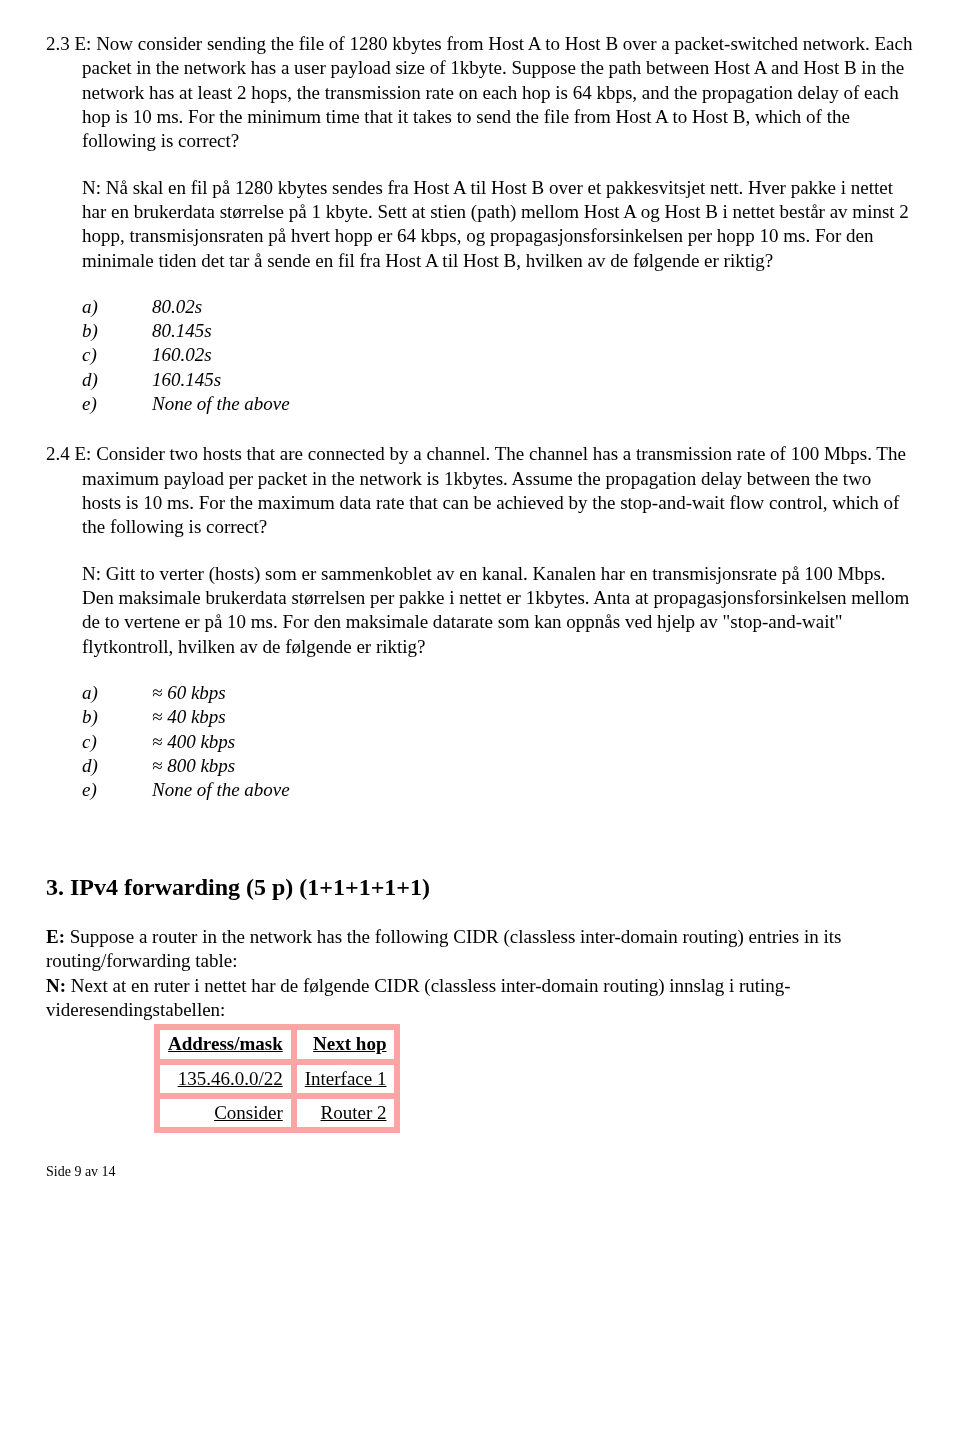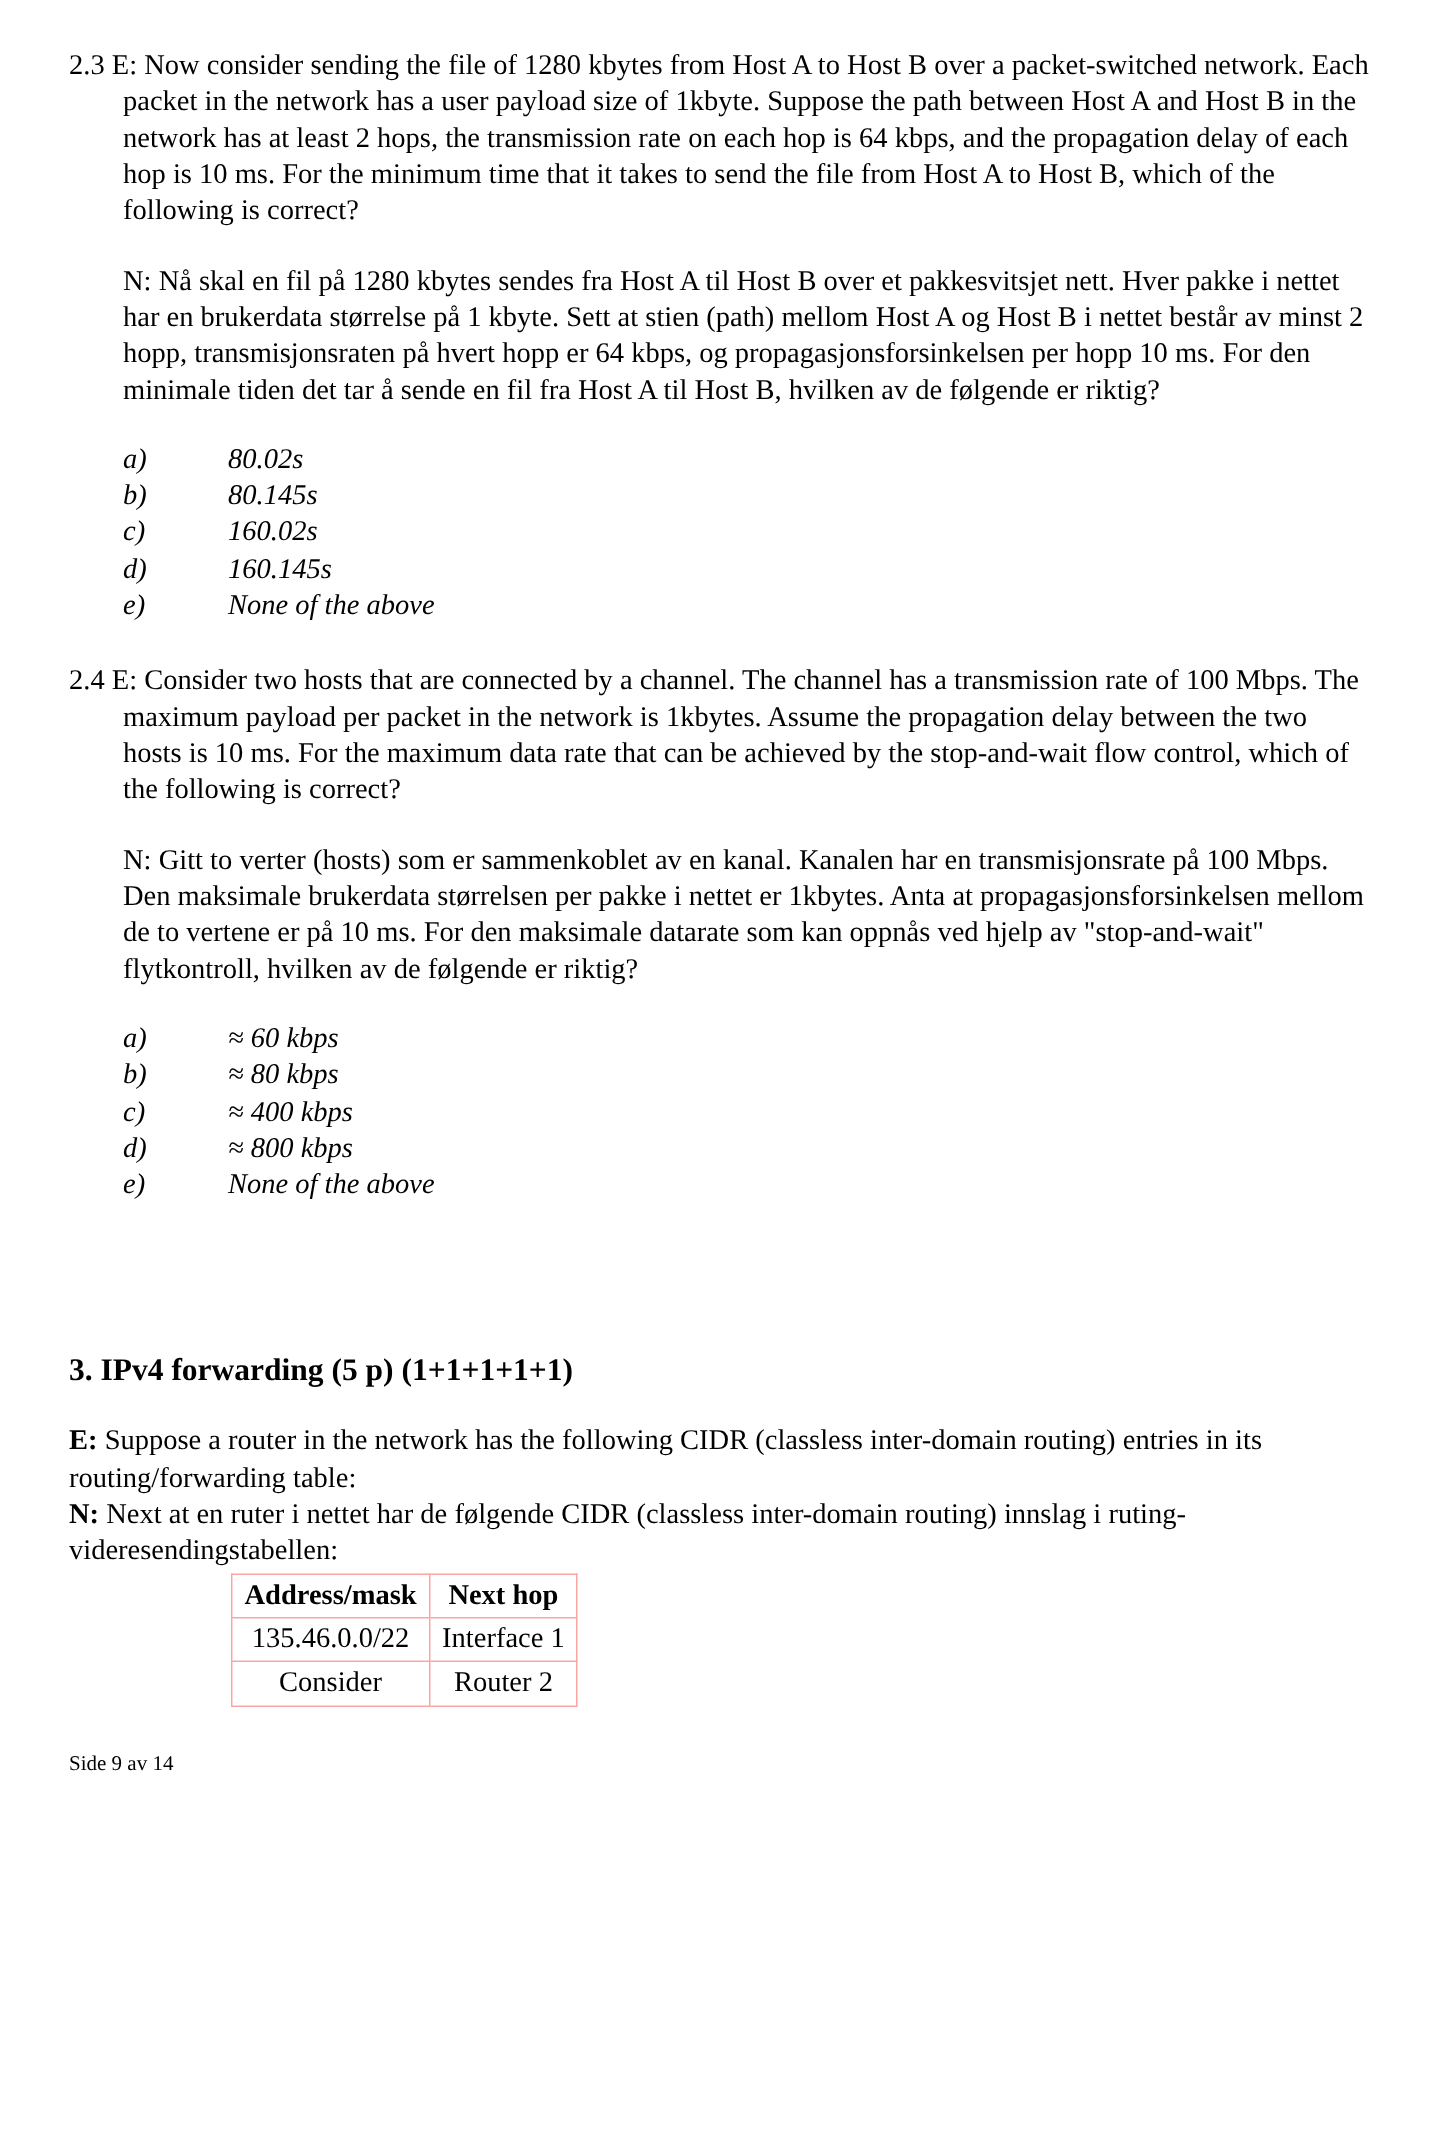--- a/index.html
+++ b/index.html
@@ -31,34 +31,35 @@
     }
     .options .row {
       display: flex;
       font-style: italic;
     }
     .options .lab {
       width: 70px;
     }
     .h3 {
       font-weight: bold;
-      font-size: 21px;
-      margin: 98px 0 22px 0;
+      font-size: 24px;
+      margin: 70px 0 22px 0;
     }
     table.rt {
       border-collapse: collapse;
       margin-left: 108px;
       margin-top: 2px;
     }
     table.rt th, table.rt td {
-      border: 1px solid #fca5a5;
+      border: 6px solid #fca5a5;
       padding: 2px 8px;
-      text-align: center;
+      text-align: right;
       font-weight: normal;
       font-size: 19px;
+      text-decoration: underline;
     }
     table.rt th {
       font-weight: bold;
     }
     .footer {
       font-size: 14px;
       margin-top: 30px;
     }
   </style>
 </head>
@@ -98,21 +99,21 @@
     <span>2.4</span> <span>E: Consider two hosts that are connected by a channel. The channel has a transmission rate of 100 Mbps. The maximum payload per packet in the network is 1kbytes. Assume the propagation delay between the two hosts is 10 ms. For the maximum data rate that can be achieved by the stop-and-wait flow control, which of the following is correct?</span>
   </p>
   <p class="para-in">N: Gitt to verter (hosts) som er sammenkoblet av en kanal. Kanalen har en transmisjonsrate på 100 Mbps. Den maksimale brukerdata størrelsen per pakke i nettet er 1kbytes. Anta at propagasjonsforsinkelsen mellom de to vertene er på 10 ms.  For den maksimale datarate som kan oppnås ved hjelp av "stop-and-wait" flytkontroll, hvilken av de følgende er riktig?</p>
   <div class="options">
     <div class="row">
       <span class="lab">a)</span>
       <span>≈ 60 kbps</span>
     </div>
     <div class="row">
       <span class="lab">b)</span>
-      <span>≈ 80 kbps</span>
+      <span>≈ 40 kbps</span>
     </div>
     <div class="row">
       <span class="lab">c)</span>
       <span>≈ 400 kbps</span>
     </div>
     <div class="row">
       <span class="lab">d)</span>
       <span>≈ 800 kbps</span>
     </div>
     <div class="row">

